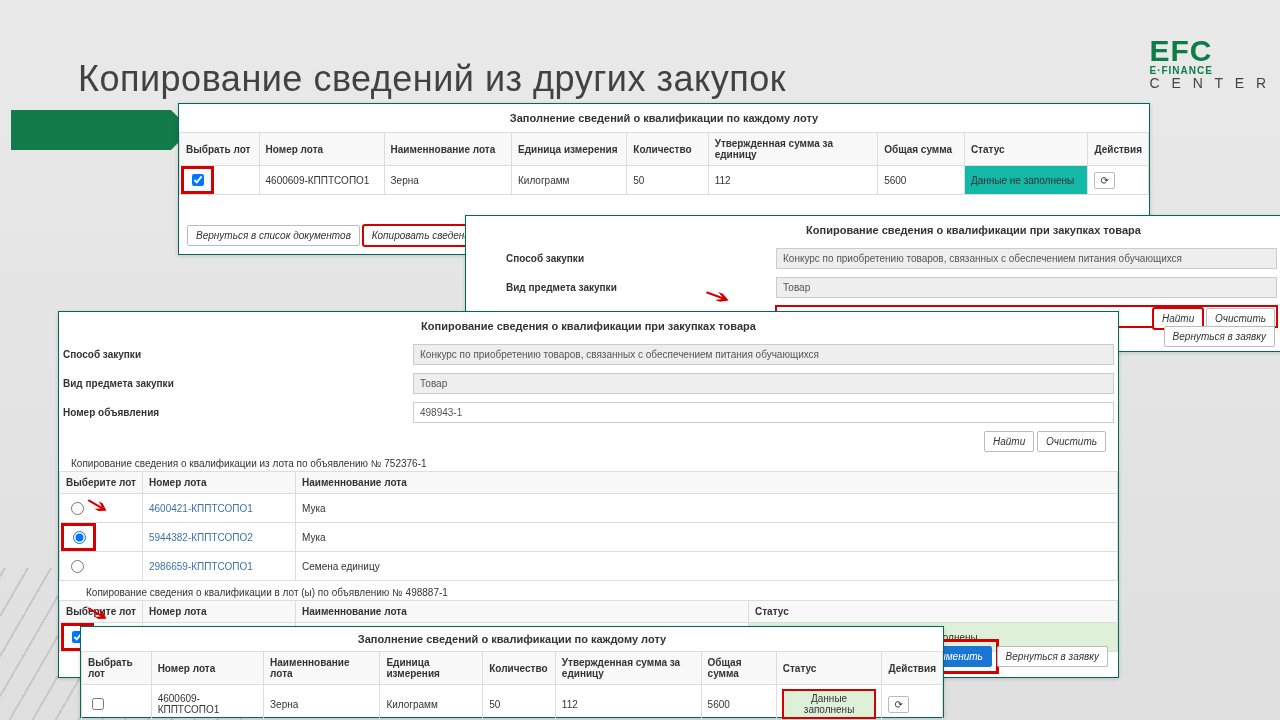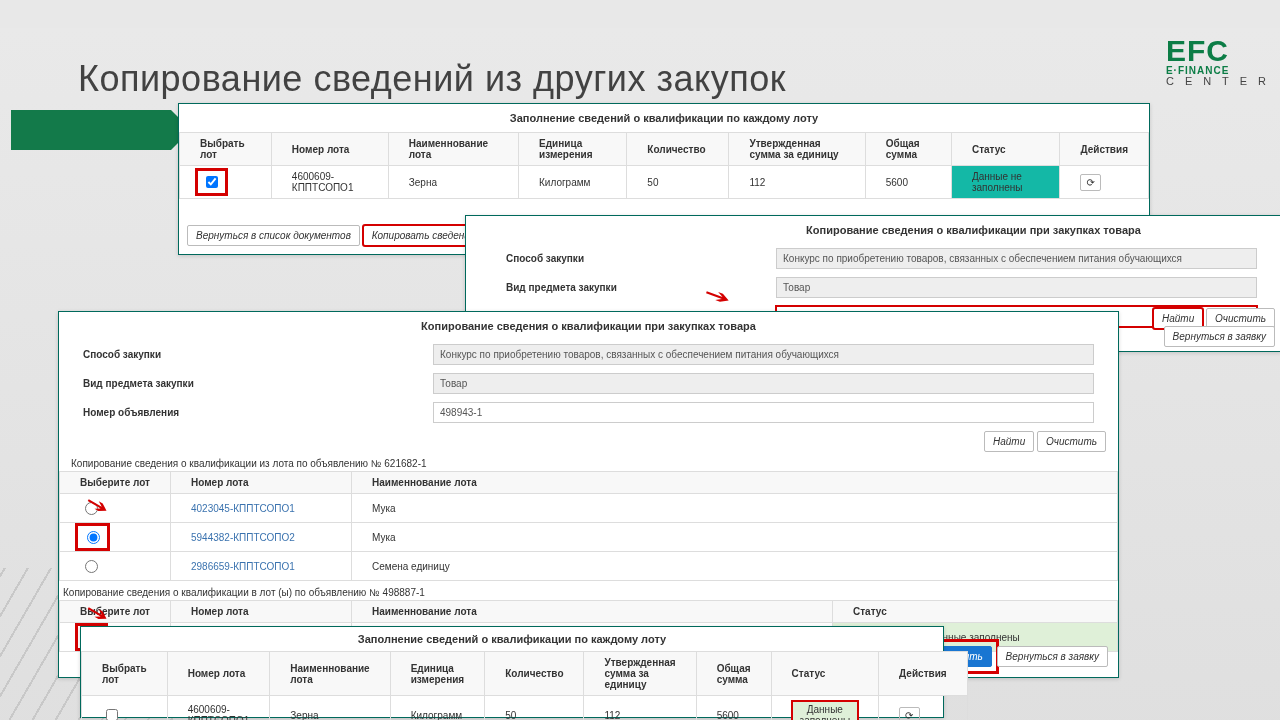--- a/index.html
+++ b/index.html
@@ -4,30 +4,30 @@
 <style>
   html,body{margin:0;padding:0;width:1280px;height:720px;overflow:hidden;font-family:Arial,Helvetica,sans-serif;background:#e8e8e8;}
   .slide{position:relative;width:1280px;height:720px;background:linear-gradient(180deg,#e9e9e9 0%,#dfdfdf 100%);margin-top:28px;}
   .diag{position:absolute;left:-40px;top:540px;width:300px;height:400px;background:repeating-linear-gradient(-60deg,#c8c8c8 0 2px,transparent 2px 20px);transform:rotate(0deg);pointer-events:none;}
   .title{position:absolute;left:78px;top:30px;font-size:36px;font-weight:300;color:#424242;letter-spacing:0.5px;}
   .arrow-banner{position:absolute;left:11px;top:82px;width:160px;height:40px;background:#137a4a;}
   .arrow-banner:after{content:"";position:absolute;right:-20px;top:0;width:0;height:0;border-top:20px solid transparent;border-bottom:20px solid transparent;border-left:20px solid #137a4a;}
   .logo{position:absolute;right:10px;top:8px;color:#0c7d46;text-align:left;line-height:1;}
   .logo .big{font-size:30px;font-weight:700;letter-spacing:1px;}
   .logo .mid{font-size:10px;font-weight:700;letter-spacing:1px;}
-  .logo .sm{font-size:11px;letter-spacing:4px;color:#444;}
+  .logo .sm{font-size:14px;letter-spacing:4px;color:#444;}
 
   .panel{position:absolute;background:#fff;border:1px solid #00695c;box-shadow:0 1px 4px rgba(0,0,0,0.15);font-size:10px;color:#333;}
   .panel .hd{text-align:center;font-size:11px;padding:8px 0;font-weight:600;color:#333;}
   table{border-collapse:collapse;width:100%;font-size:10px;}
-  th,td{border:1px solid #ddd;padding:5px 20px;text-align:left;color:#333;}
+  th,td{border:1px solid #ddd;padding:5px 6px;text-align:left;color:#333;}
   th{background:#f8f8f8;font-weight:600;}
   .btn{display:inline-block;border:1px solid #bbb;background:#fff;padding:4px 8px;font-size:10px;color:#333;border-radius:2px;font-style:italic;}
   .btn-primary{background:#1976d2;color:#fff;border-color:#1976d2;}
-  .field-row{display:flex;align-items:center;padding:4px 24px;gap:0;}
+  .field-row{display:flex;align-items:center;padding:4px 4px;gap:0;}
   .field-row .lbl{width:200px;font-size:10px;font-weight:600;color:#333;}
   .field-row .val{flex:1;background:#eee;border:1px solid #ccc;padding:4px 6px;font-size:10px;color:#555;}
   .hl{outline:2px solid #d40000;outline-offset:-1px;}
   .hl2{outline:3px solid #d40000;outline-offset:2px;}
   .pink{background:#14b8a6;}
   .green{background:#dff0d8;text-align:center;}
   .link{color:#3b73af;}
   .chk{width:12px;height:12px;}
   .ico-btn{border:1px solid #bbb;border-radius:2px;padding:2px 5px;display:inline-block;}
   .arrow{position:absolute;color:#d40000;font-size:18px;transform:scaleX(1.4);pointer-events:none;}
@@ -114,46 +114,46 @@
         <div class="val" style="margin-left:150px;">Товар</div>
       </div>
     <div class="field-row">
         <div class="lbl">Номер объявления</div>
         <div class="val" style="margin-left:150px;background:#fff;">498943-1</div>
       </div>
     <div style="text-align:right;padding:4px 12px;">
       <span class="btn">Найти</span>
       <span class="btn">Очистить</span>
     </div>
-    <div style="padding:2px 12px;font-size:10px;">Копирование сведения о квалификации из лота по объявлению № 621682-1</div>
+    <div style="padding:2px 12px;font-size:10px;">Копирование сведения о квалификации из лота по объявлению № 752376-1</div>
     <table>
       <tbody>
           <tr>
         <th style="width:70px;">Выберите лот</th>
         <th style="width:140px;">Номер лота</th>
         <th>Наименнование лота</th>
       </tr>
       <tr>
         <td><input type="radio" style=""></td>
-        <td class="link">4023045-КППТСОПО1</td>
+        <td class="link">4600421-КППТСОПО1</td>
         <td>Мука</td>
       </tr>
       <tr>
         <td><span class="hl2" style="padding:0 2px;display:inline-block;"><input type="radio" checked="" style=""></span></td>
         <td class="link">5944382-КППТСОПО2</td>
         <td>Мука</td>
       </tr>
       <tr>
         <td><input type="radio" style=""></td>
         <td class="link">2986659-КППТСОПО1</td>
         <td>Семена единицу</td>
       </tr>
     </tbody>
       </table>
-    <div style="padding:6px 4px 2px;font-size:10px;">Копирование сведения о квалификации в лот (ы) по объявлению № 498887-1</div>
+    <div style="padding:6px 27px 2px;font-size:10px;">Копирование сведения о квалификации в лот (ы) по объявлению № 498887-1</div>
     <table>
       <tbody>
           <tr>
         <th style="width:70px;">Выберите лот</th>
         <th style="width:140px;">Номер лота</th>
         <th style="width:440px;">Наименнование лота</th>
         <th>Статус</th>
       </tr>
       <tr>
         <td><span class="hl2" style="padding:0 2px;display:inline-block;"><input type="checkbox" class="chk" checked="" style=""></span></td>

